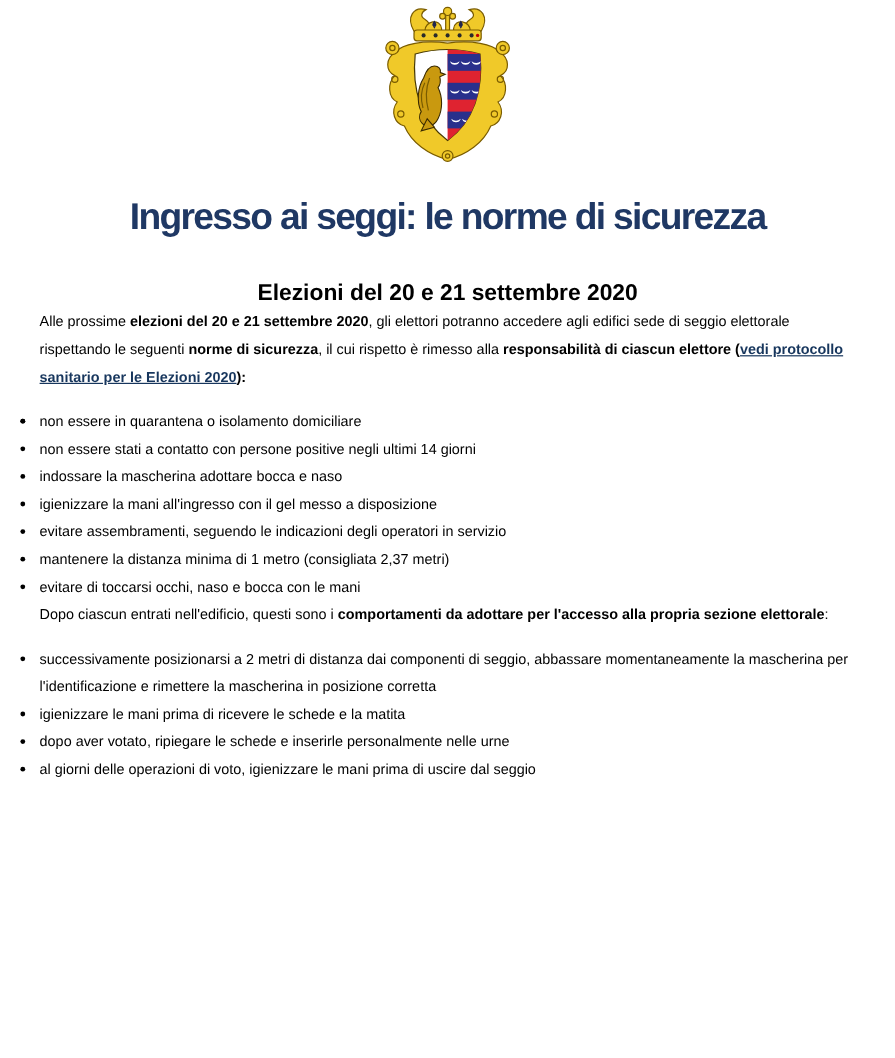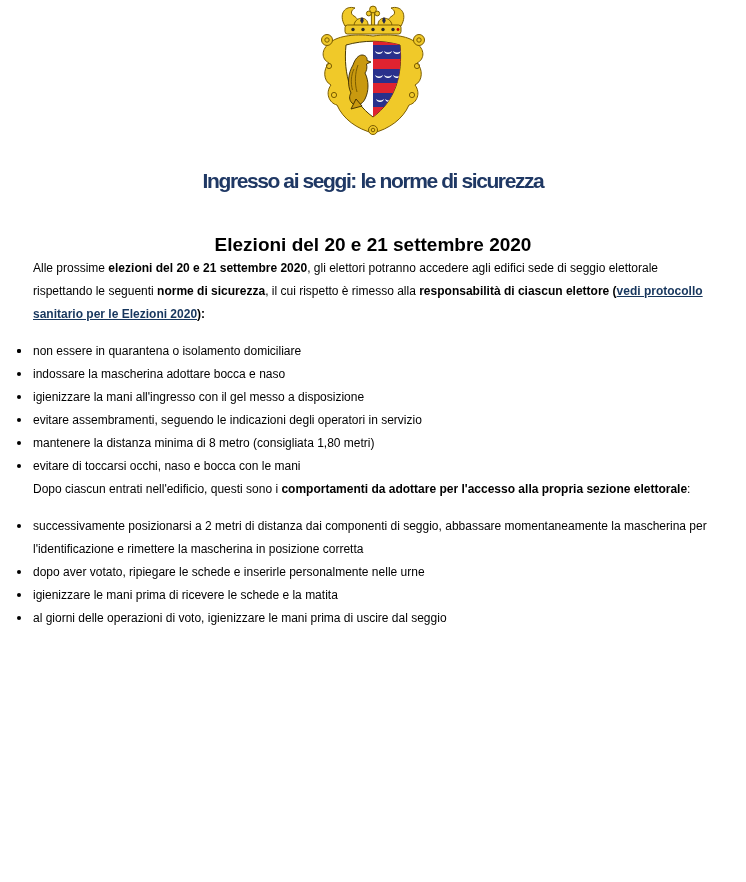--- a/index.html
+++ b/index.html
@@ -8,21 +8,21 @@
   }
   *{box-sizing:border-box;}
   html,body{margin:0;padding:0;}
   body{
     width:746px;height:882px;background:#ffffff;overflow:hidden;
     font-family:"Liberation Sans","DejaVu Sans",sans-serif;color:var(--text);
   }
   .crest-wrap{display:flex;justify-content:center;padding-top:3px;}
   .page-title{
     margin:24px 10px 0;text-align:center;color:var(--navy);
-    font-size:21px;font-weight:bold;letter-spacing:-1.4px;line-height:40px;
+    font-size:31px;font-weight:bold;letter-spacing:-1.4px;line-height:40px;
   }
   .page-subtitle{
     margin:32px 10px 0;text-align:center;color:var(--text);
     font-size:19px;font-weight:bold;line-height:24px;
   }
   .content{padding:0 36px 0 33px;font-size:12px;line-height:23px;}
   .content p{margin:0;}
   .intro{margin-top:56px;}
   .section-intro{margin-top:16px;}
   b{font-weight:bold;}
@@ -129,40 +129,41 @@
   <div class="content">
 
     <p class="intro"><span>Alle prossime </span><b>elezioni del 20 e 21 settembre 2020</b><span>, gli elettori potranno accedere agli edifici sede di seggio elettorale rispettando le seguenti </span><b>norme di sicurezza</b><span>, il cui rispetto è rimesso alla </span><b>responsabilità di ciascun elettore</b><b> (</b><a class="doc-link" href="#">vedi protocollo sanitario per le Elezioni 2020</a><b>):</b></p>
 
     <ul class="rules">
 
         <li><span class="dot"></span></li>
 
         <li><span class="dot"></span><span>non essere in quarantena o isolamento domiciliare</span></li>
 
+        <li><span class="dot"></span><span>non essere stati a contatto con persone positive negli ultimi 14 giorni</span></li>
 
         <li><span class="dot"></span><span>indossare la mascherina adottare bocca e naso</span></li>
 
         <li><span class="dot"></span><span>igienizzare la mani all'ingresso con il gel messo a disposizione</span></li>
 
         <li><span class="dot"></span><span>evitare assembramenti, seguendo le indicazioni degli operatori in servizio</span></li>
 
-        <li><span class="dot"></span><span>mantenere la distanza minima di 8 metro (consigliata 1,80 metri)</span></li>
+        <li><span class="dot"></span><span>mantenere la distanza minima di 1 metro (consigliata 2,37 metri)</span></li>
 
         <li><span class="dot"></span><span>evitare di toccarsi occhi, naso e bocca con le mani</span></li>
       </ul>
 
     <p class="section-intro"><span>Dopo ciascun entrati nell'edificio, questi sono i </span><b>comportamenti da adottare per l'accesso alla propria sezione elettorale</b><span>:</span></p>
 
     <ul class="rules">
 
 
         <li><span class="dot"></span><span>successivamente posizionarsi a 2 metri di distanza dai componenti di seggio, abbassare momentaneamente la mascherina per l'identificazione e rimettere la mascherina in posizione corretta</span></li>
 
+        <li><span class="dot"></span><span>igienizzare le mani prima di ricevere le schede e la matita</span></li>
+
         <li><span class="dot"></span><span>dopo aver votato, ripiegare le schede e inserirle personalmente nelle urne</span></li>
-
-        <li><span class="dot"></span><span>igienizzare le mani prima di ricevere le schede e la matita</span></li>
 
         <li><span class="dot"></span><span>al giorni delle operazioni di voto, igienizzare le mani prima di uscire dal seggio</span></li>
       </ul>
 
   </div>
 </main>
 
 </body></html>

